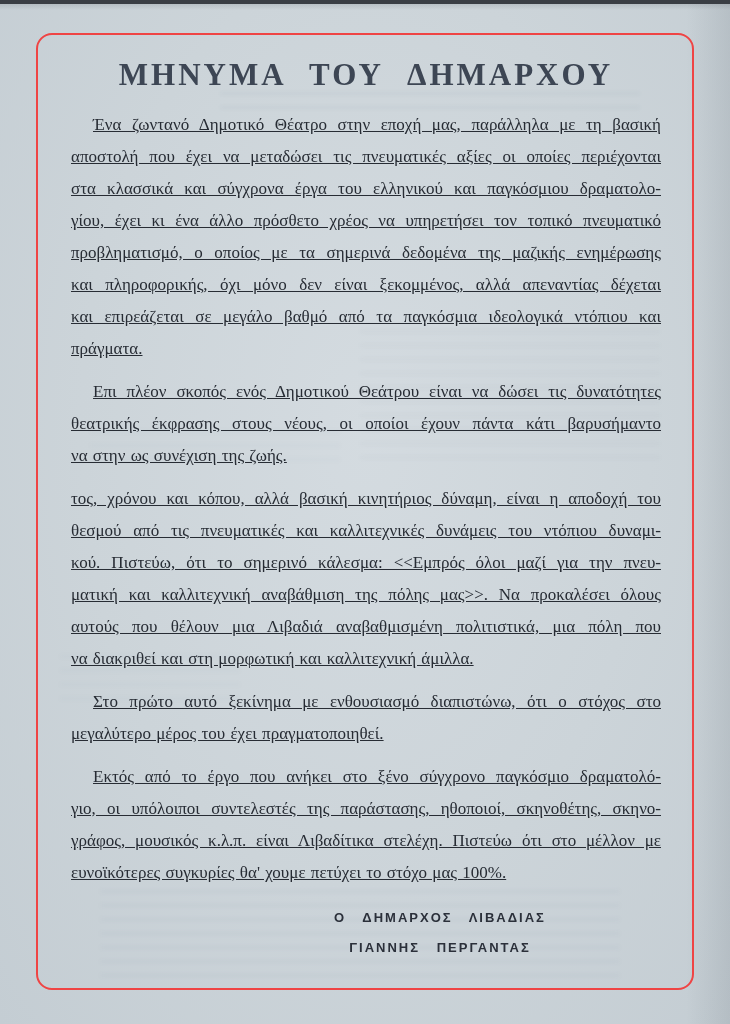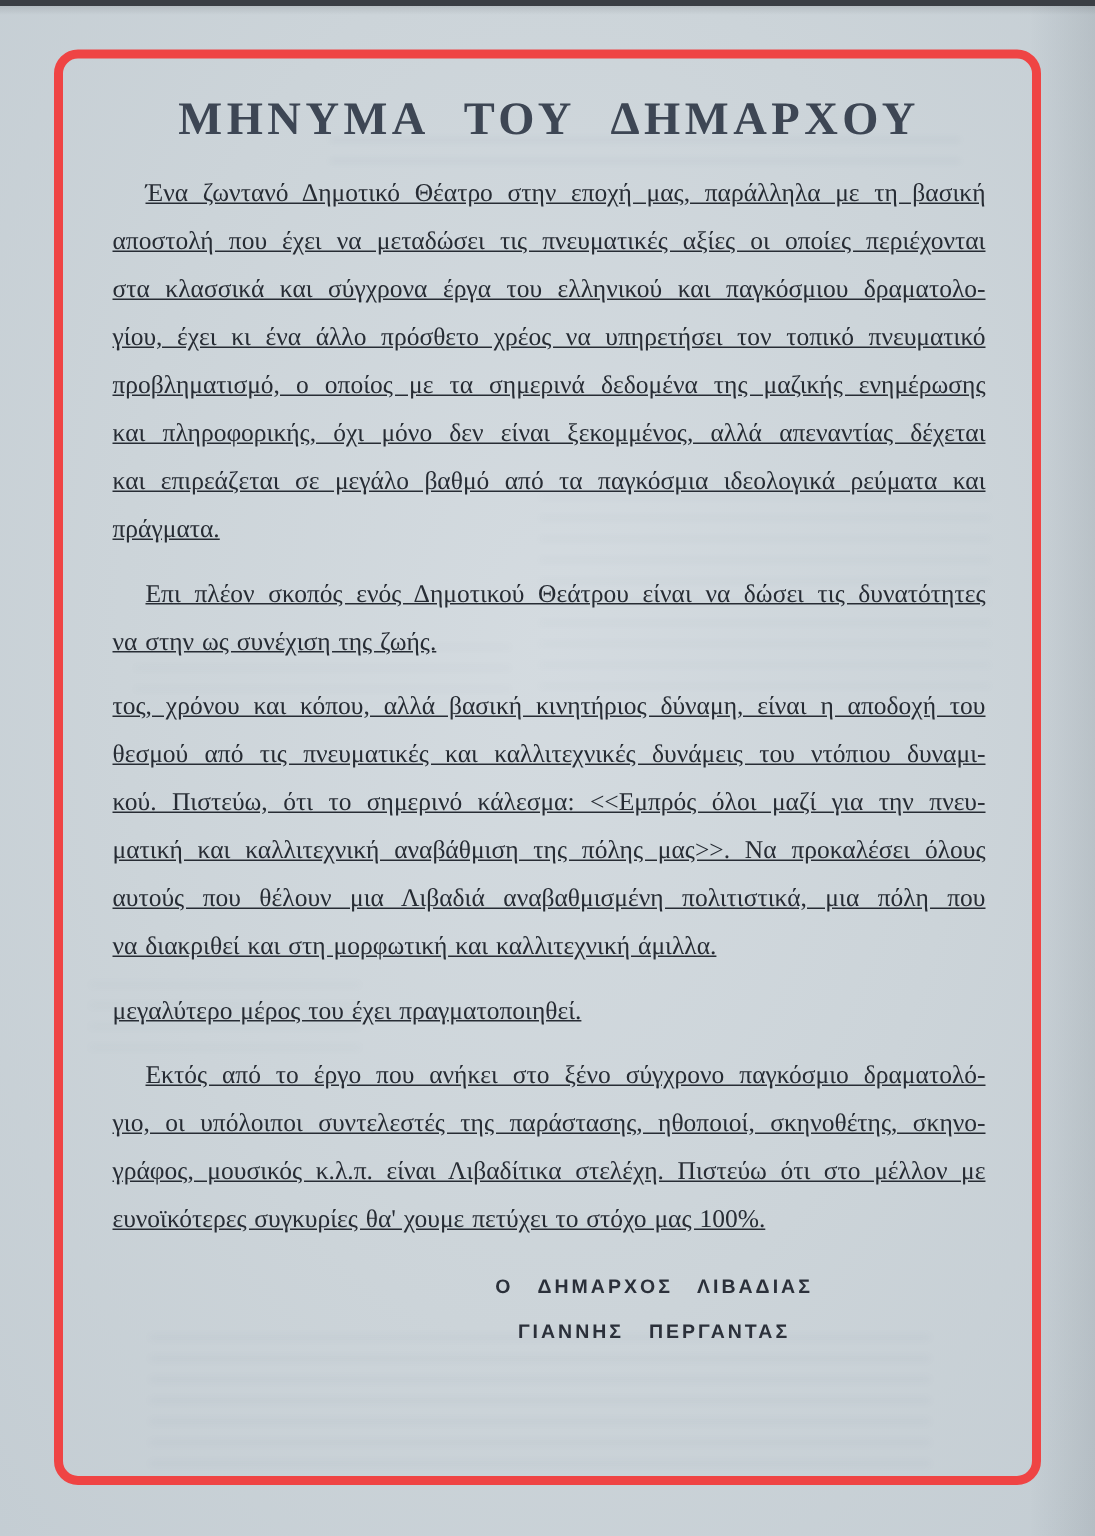--- a/index.html
+++ b/index.html
@@ -19,21 +19,21 @@
     position: absolute; top: 0; left: 0; right: 0; height: 4px;
     background: #3a3e44;
   }
 
   
   .page-frame {
     position: absolute;
     left: 36px; top: 33px;
     width: 658px; height: 957px;
     box-sizing: border-box;
-    border: 6px solid #ef4444;
+    border: 2px solid #ef4444;
     border-radius: 16px;
     padding: 14px 31px 0 33px;
   }
 
   .doc-title {
     margin: 8px 0 16px 0;
     text-align: center;
     font-family: "Liberation Serif", serif;
     font-size: 31px;
     font-weight: 700;
@@ -105,39 +105,41 @@
 
   <div class="body-text">
 
     <p class="para">
       <span class="line first" style="display:block">Ένα ζωντανό Δημοτικό Θέατρο στην εποχή μας, παράλληλα με τη βασική</span>
       <span class="line" style="display:block">αποστολή που έχει να μεταδώσει τις πνευματικές αξίες οι οποίες περιέχονται</span>
       <span class="line" style="display:block">στα κλασσικά και σύγχρονα έργα του ελληνικού και παγκόσμιου δραματολο-</span>
       <span class="line" style="display:block">γίου, έχει κι ένα άλλο πρόσθετο χρέος να υπηρετήσει τον τοπικό πνευματικό</span>
       <span class="line" style="display:block">προβληματισμό, ο οποίος με τα σημερινά δεδομένα της μαζικής ενημέρωσης</span>
       <span class="line" style="display:block">και πληροφορικής, όχι μόνο δεν είναι ξεκομμένος, αλλά απεναντίας δέχεται</span>
-      <span class="line" style="display:block">και επιρεάζεται σε μεγάλο βαθμό από τα παγκόσμια ιδεολογικά ρεύματα και</span>
+      <span class="line" style="display:block">και επιρεάζεται σε μεγάλο βαθμό από τα παγκόσμια ιδεολογικά ντόπιου και</span>
       <span class="line last" style="display:block">πράγματα.</span>
     </p>
 
     <p class="para">
       <span class="line first" style="display:block">Επι πλέον σκοπός ενός Δημοτικού Θεάτρου είναι να δώσει τις δυνατότητες</span>
+      <span class="line" style="display:block">θεατρικής έκφρασης στους νέους, οι οποίοι έχουν πάντα κάτι βαρυσήμαντο</span>
       <span class="line last" style="display:block">να στην ως συνέχιση της ζωής.</span>
     </p>
 
     <p class="para">
       <span class="line" style="display:block">τος, χρόνου και κόπου, αλλά βασική κινητήριος δύναμη, είναι η αποδοχή του</span>
       <span class="line" style="display:block">θεσμού από τις πνευματικές και καλλιτεχνικές δυνάμεις του ντόπιου δυναμι-</span>
       <span class="line" style="display:block">κού. Πιστεύω, ότι το σημερινό κάλεσμα: &lt;&lt;Εμπρός όλοι μαζί για την πνευ-</span>
       <span class="line" style="display:block">ματική και καλλιτεχνική αναβάθμιση της πόλης μας&gt;&gt;. Να προκαλέσει όλους</span>
       <span class="line" style="display:block">αυτούς που θέλουν μια Λιβαδιά αναβαθμισμένη πολιτιστικά, μια πόλη που</span>
       <span class="line last" style="display:block">να διακριθεί και στη μορφωτική και καλλιτεχνική άμιλλα.</span>
     </p>
 
     <p class="para">
+      <span class="line first" style="display:block">Στο πρώτο αυτό ξεκίνημα με ενθουσιασμό διαπιστώνω, ότι ο στόχος στο</span>
       <span class="line last" style="display:block">μεγαλύτερο μέρος του έχει πραγματοποιηθεί.</span>
     </p>
 
     <p class="para">
       <span class="line first" style="display:block">Εκτός από το έργο που ανήκει στο ξένο σύγχρονο παγκόσμιο δραματολό-</span>
       <span class="line" style="display:block">γιο, οι υπόλοιποι συντελεστές της παράστασης, ηθοποιοί, σκηνοθέτης, σκηνο-</span>
       <span class="line" style="display:block">γράφος, μουσικός κ.λ.π. είναι Λιβαδίτικα στελέχη. Πιστεύω ότι στο μέλλον με</span>
       <span class="line last" style="display:block">ευνοϊκότερες συγκυρίες θα' χουμε πετύχει το στόχο μας 100%.</span>
     </p>
 

